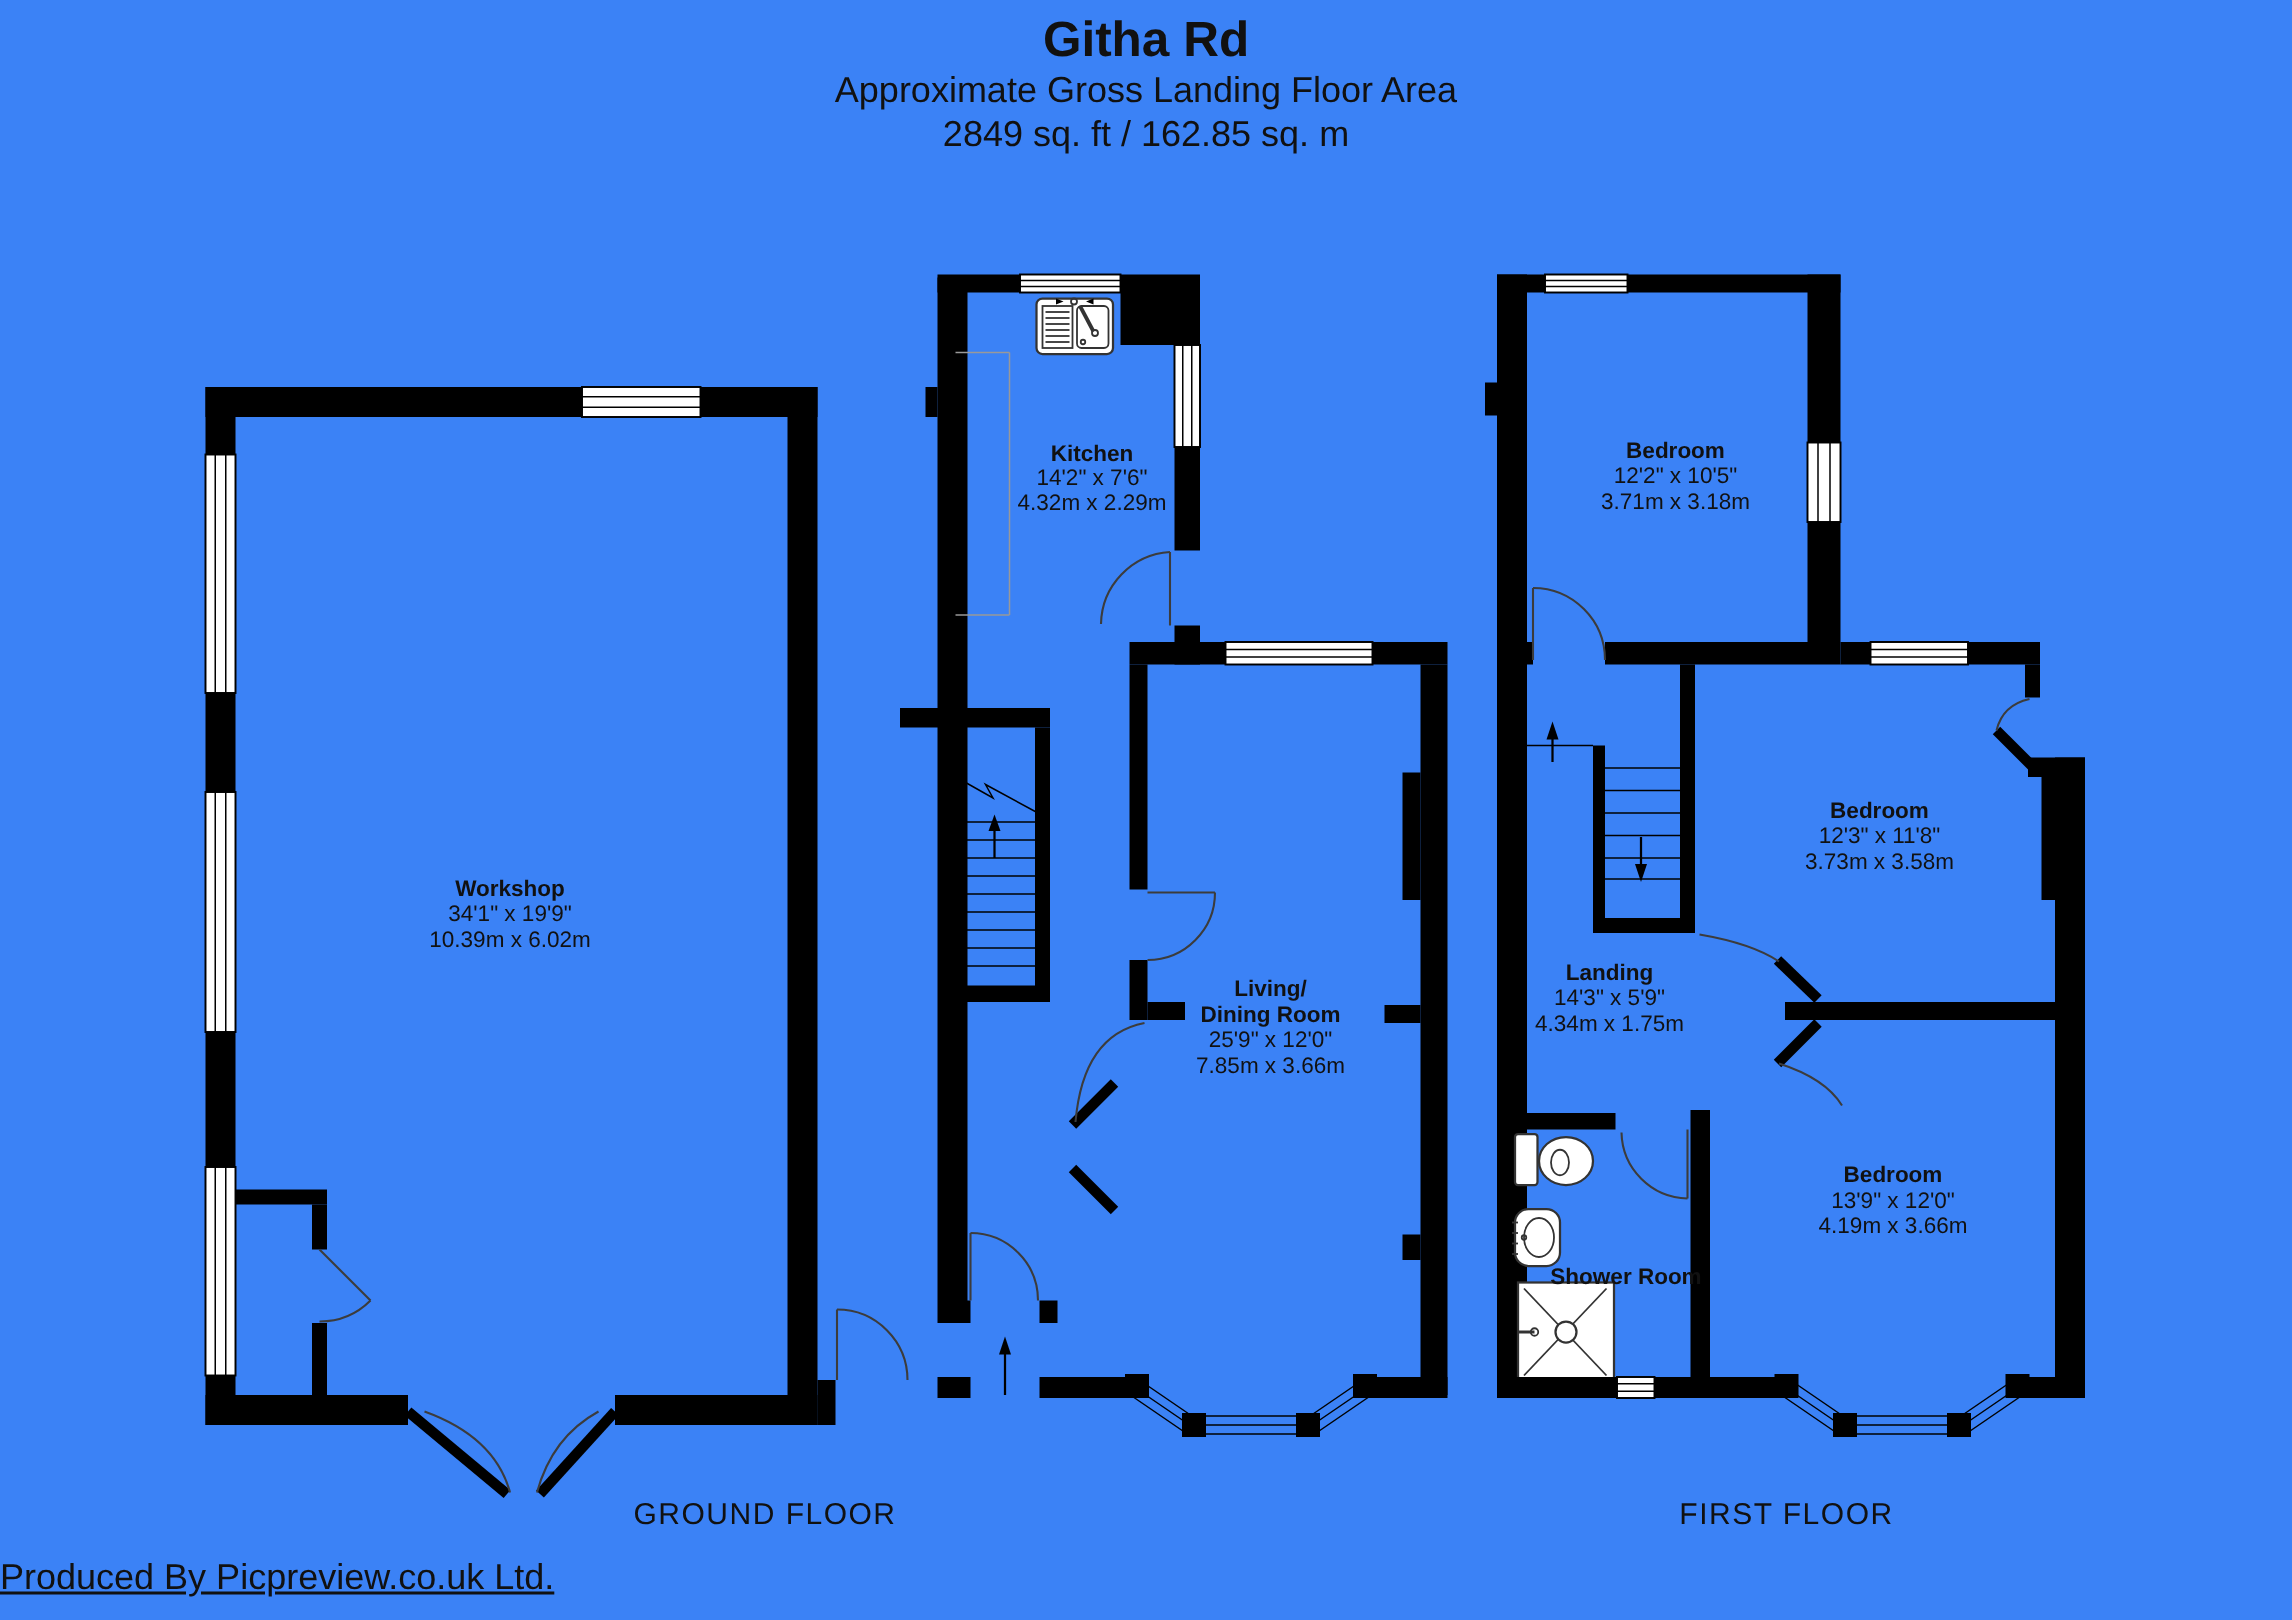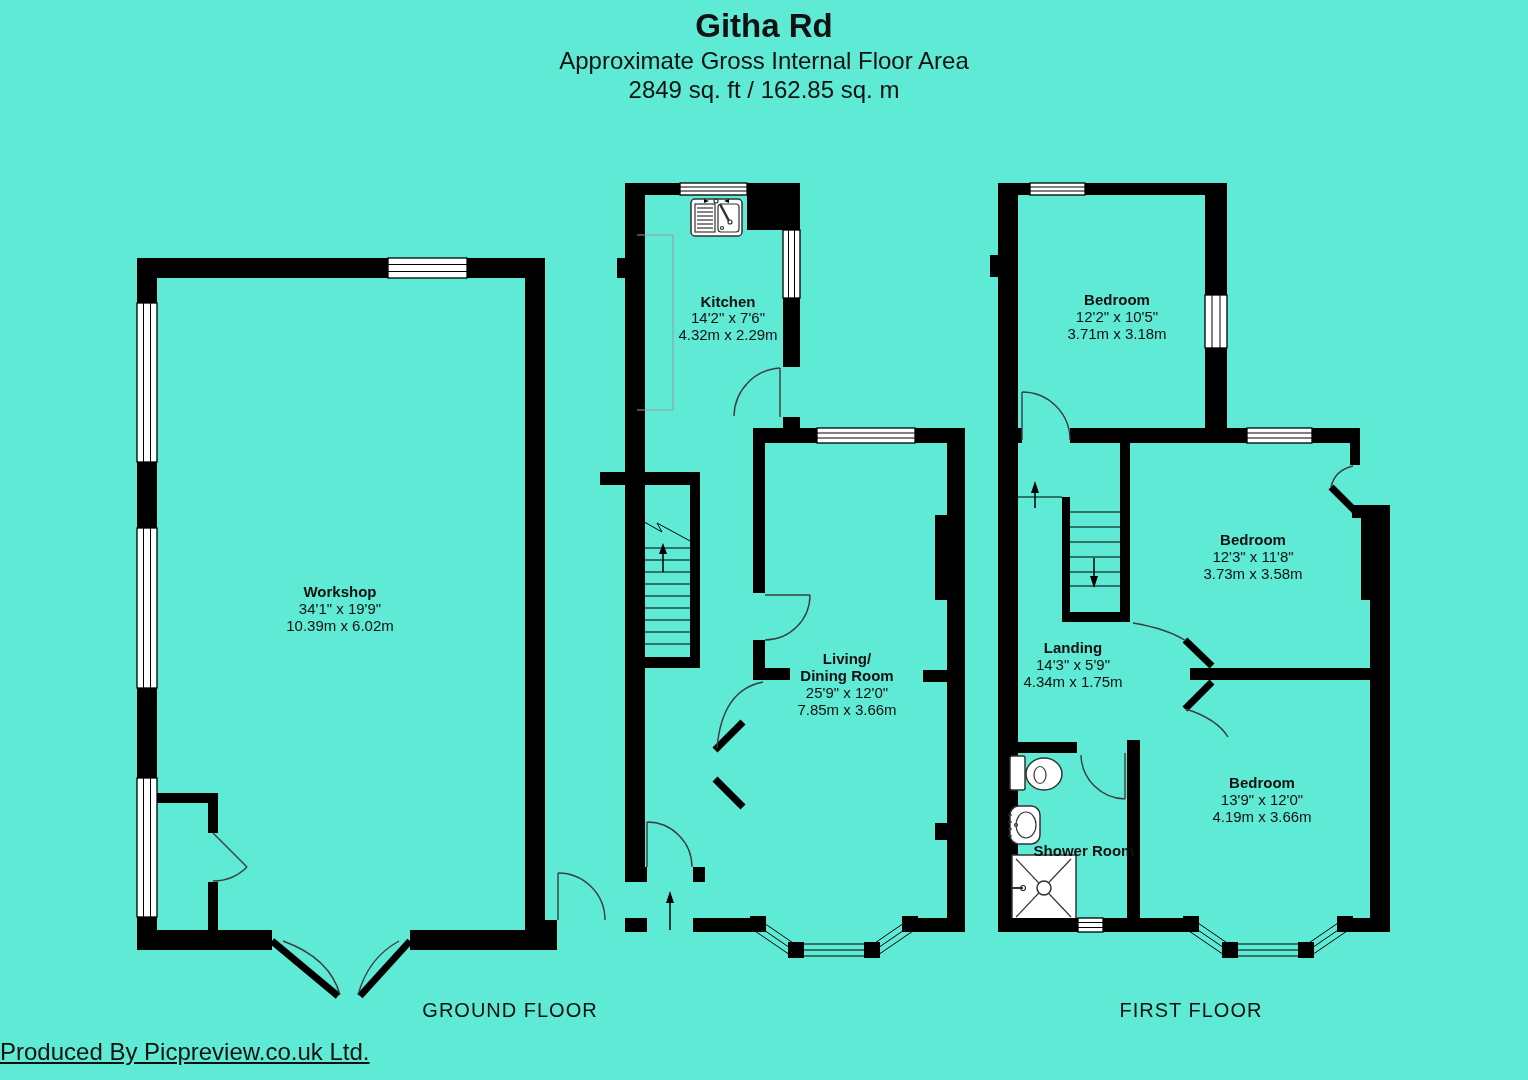--- a/index.html
+++ b/index.html
@@ -3,21 +3,21 @@
 <meta charset="utf-8">
 <style>
   :root{
     --wall:#000000;
     --arc:#3c3c3c;
     --ink:#111111;
     --fixture:#333333;
     --faint:#999999;
   }
   html,body{margin:0;padding:0;background:#ffffff;}
-  .page{position:relative;width:1528px;height:1080px;background:#5eead4;overflow:hidden;
+  .page{position:relative;width:1528px;height:1080px;background:#3b82f6;overflow:hidden;
         font-family:"Liberation Sans", sans-serif;color:var(--ink);}
   .hdr{position:absolute;top:6px;left:0;width:1528px;text-align:center;}
   .hdr .title{font-size:33px;font-weight:bold;line-height:40px;}
   .hdr .sub{font-size:24px;line-height:29px;}
   .hdr .area{font-size:24px;line-height:29px;}
   .floor-label{position:absolute;top:999px;font-size:20px;letter-spacing:1px;}
   .floor-label.ground{left:310px;width:400px;text-align:center;}
   .floor-label.first{left:991px;width:400px;text-align:center;}
   .footer{position:absolute;top:1038px;left:0;width:1344px;text-align:left;font-size:24px;text-decoration:underline;}
   svg{position:absolute;top:0;left:0;}
@@ -38,21 +38,21 @@
   .arrow{stroke:#000;stroke-width:1.5px;}
   .ahead{fill:#000;}
 </style>
 </head>
 <body>
 
 <div class="page">
 
   <div class="hdr">
     <div class="title">Githa Rd</div>
-    <div class="sub">Approximate Gross Internal Floor Area</div>
+    <div class="sub">Approximate Gross Landing Floor Area</div>
     <div class="area">2849 sq. ft / 162.85 sq. m</div>
   </div>
 
   <svg width="1528" height="1080" viewBox="0 0 1528 1080">
 
     <g>
 
       <rect class="wall" x="137" y="258" width="251" height="20"></rect>
       <rect class="wall" x="467" y="258" width="78" height="20"></rect>
       <g>

